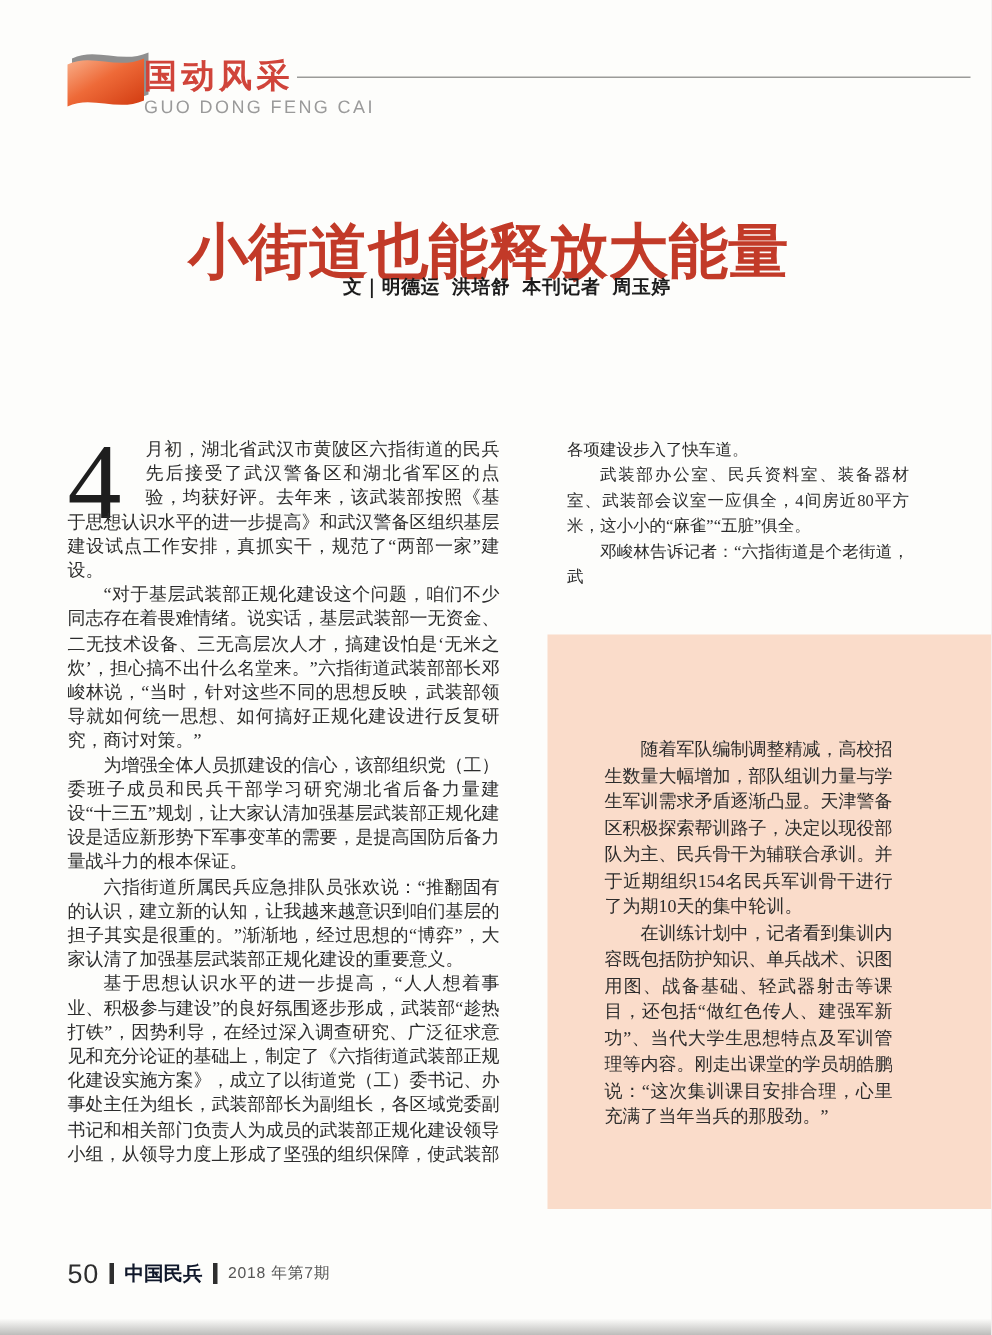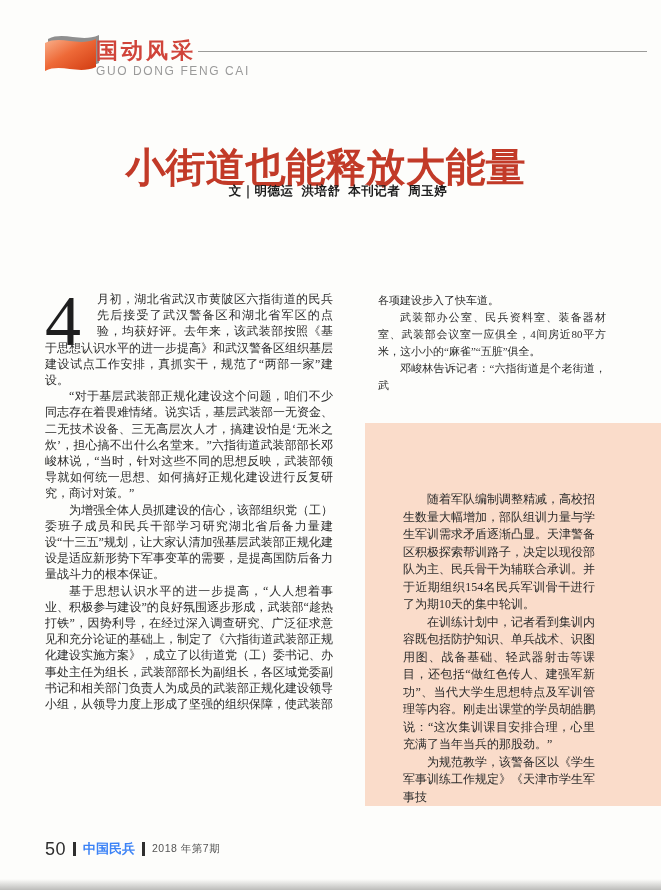--- a/index.html
+++ b/index.html
@@ -54,21 +54,21 @@
   }
   .pinkbox p{margin:0;text-indent:2em;}
   
   .footer{
     position:absolute;left:45px;top:838px;height:22px;
     display:flex;align-items:center;
     font-family:"Liberation Sans","DejaVu Sans",sans-serif;
   }
   .pageno{font-size:18px;color:#2e2e2e;letter-spacing:0.5px;}
   .footer-sep{width:3px;height:14px;background:#2e2e2e;margin:0 7px;}
-  .mag{font-size:13px;font-weight:700;color:#3b82f6;}
+  .mag{font-size:13px;font-weight:700;color:#0f172a;}
   .issue{font-size:10.5px;color:#555;letter-spacing:0.5px;}
   .bottom-shadow{
     position:absolute;left:0;bottom:0;width:100%;height:11px;
     background:linear-gradient(to bottom, rgba(150,150,148,0), rgba(135,135,133,0.55));
   }
 </style>
 </head>
 <body>
 
 <div class="page">
@@ -88,33 +88,33 @@
   <div class="section-sub">GUO DONG FENG CAI</div>
   <div class="header-rule"></div>
 
   <h1 class="article-title">小街道也能释放大能量</h1>
   <div class="byline">文｜明德运  洪培舒  本刊记者  周玉婷</div>
 
   <div class="col col-left">
     <p class="noindent"><span class="dropcap">4</span><span>月初，湖北省武汉市黄陂区六指街道的民兵先后接受了武汉警备区和湖北省军区的点验，均获好评。去年来，该武装部按照《基于思想认识水平的进一步提高》和武汉警备区组织基层建设试点工作安排，真抓实干，规范了“两部一家”建设。</span></p>
     <p>“对于基层武装部正规化建设这个问题，咱们不少同志存在着畏难情绪。说实话，基层武装部一无资金、二无技术设备、三无高层次人才，搞建设怕是‘无米之炊’，担心搞不出什么名堂来。”六指街道武装部部长邓峻林说，“当时，针对这些不同的思想反映，武装部领导就如何统一思想、如何搞好正规化建设进行反复研究，商讨对策。”</p>
     <p>为增强全体人员抓建设的信心，该部组织党（工）委班子成员和民兵干部学习研究湖北省后备力量建设“十三五”规划，让大家认清加强基层武装部正规化建设是适应新形势下军事变革的需要，是提高国防后备力量战斗力的根本保证。</p>
+    <p>六指街道所属民兵应急排队员张欢说：“推翻固有的认识，建立新的认知，让我越来越意识到咱们基层的担子其实是很重的。”渐渐地，经过思想的“博弈”，大家认清了加强基层武装部正规化建设的重要意义。</p>
     <p>基于思想认识水平的进一步提高，“人人想着事业、积极参与建设”的良好氛围逐步形成，武装部“趁热打铁”，因势利导，在经过深入调查研究、广泛征求意见和充分论证的基础上，制定了《六指街道武装部正规化建设实施方案》，成立了以街道党（工）委书记、办事处主任为组长，武装部部长为副组长，各区域党委副书记和相关部门负责人为成员的武装部正规化建设领导小组，从领导力度上形成了坚强的组织保障，使武装部</p>
   </div>
 
   <div class="col col-right">
     <p class="noindent">各项建设步入了快车道。</p>
     <p>武装部办公室、民兵资料室、装备器材室、武装部会议室一应俱全，4间房近80平方米，这小小的“麻雀”“五脏”俱全。</p>
     <p>邓峻林告诉记者：“六指街道是个老街道，武</p>
   </div>
 
   <div class="pinkbox">
     <p>随着军队编制调整精减，高校招生数量大幅增加，部队组训力量与学生军训需求矛盾逐渐凸显。天津警备区积极探索帮训路子，决定以现役部队为主、民兵骨干为辅联合承训。并于近期组织154名民兵军训骨干进行了为期10天的集中轮训。</p>
     <p>在训练计划中，记者看到集训内容既包括防护知识、单兵战术、识图用图、战备基础、轻武器射击等课目，还包括“做红色传人、建强军新功”、当代大学生思想特点及军训管理等内容。刚走出课堂的学员胡皓鹏说：“这次集训课目安排合理，心里充满了当年当兵的那股劲。”</p>
-    <p>为规范教学，该警备区以《学生军事训练工作规定》《天津市学生军事技</p>
   </div>
 
   <div class="footer">
     <span class="pageno">50</span>
     <span class="footer-sep"></span>
     <span class="mag">中国民兵</span>
     <span class="footer-sep"></span>
     <span class="issue">2018 年第7期</span>
   </div>
 

